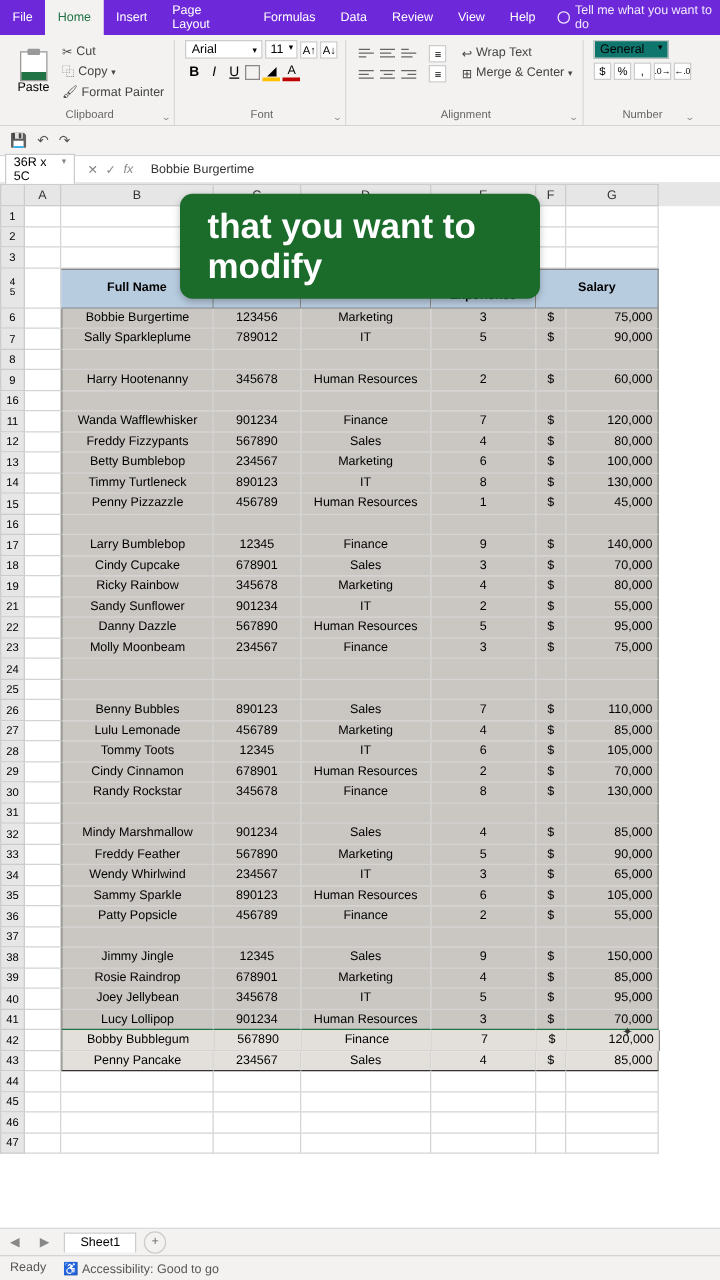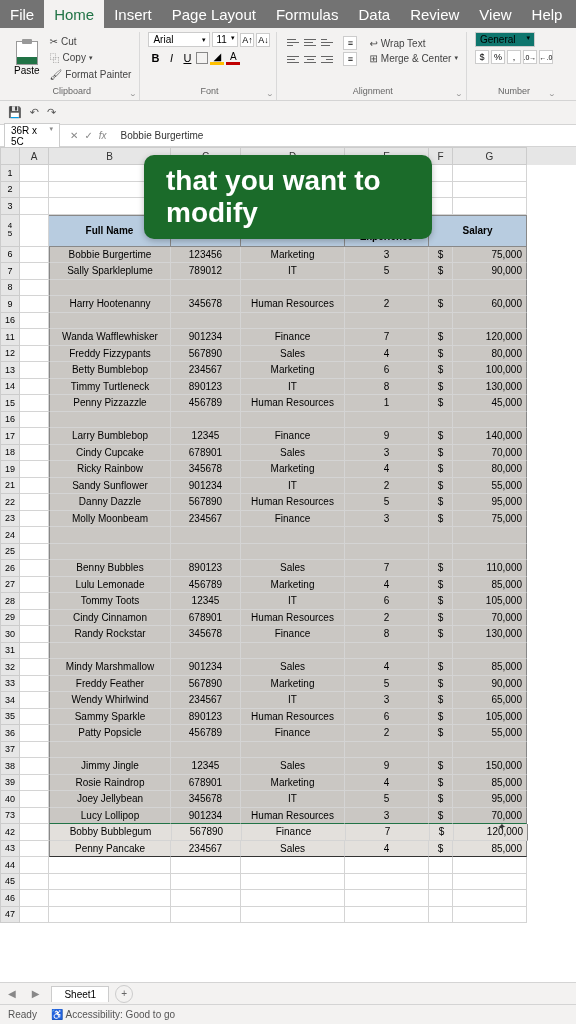--- a/index.html
+++ b/index.html
@@ -1,17 +1,17 @@
 <!DOCTYPE html>
 <html><head>
 <meta charset="utf-8">
 <style>
 * { box-sizing: border-box; margin: 0; padding: 0; font-family: "Segoe UI", Arial, sans-serif; }
 body { background: #fff; width: 576px; height: 1024px; overflow: hidden; position: relative; display: flex; flex-direction: column; }
-.ribbon-tabs { background: #737373; display: flex; align-items: center; height: 28px; color: #fff; font-size: 15px; }
+.ribbon-tabs { background: #6d28d9; display: flex; align-items: center; height: 28px; color: #fff; font-size: 10px; }
 .ribbon-tab { padding: 0 10px; height: 100%; display: flex; align-items: center; cursor: pointer; }
 .ribbon-tab.active { background: #f3f2f1; color: #217346; font-weight: 500; }
 .tell-me { margin-left: 8px; display: flex; align-items: center; gap: 4px; opacity: .9; }
 .bulb { width: 10px; height: 10px; border: 1px solid #fff; border-radius: 50%; position: relative; }
 .ribbon { background: #f3f2f1; border-bottom: 1px solid #d4d4d4; padding: 4px 4px 0 4px; }
 .ribbon-groups { display: flex; gap: 2px; }
 .group { padding: 0 6px 2px 6px; border-right: 1px solid #d9d9d9; display: flex; flex-direction: column; justify-content: space-between; }
 .group:last-child { border-right: none; }
 .group-name { font-size: 9px; color: #666; text-align: center; padding: 2px 0; position: relative; }
 .group-name::after { content: "⌄"; position: absolute; right: -2px; bottom: 0; font-size: 7px; color: #888; transform: scaleX(1.4); }
@@ -68,20 +68,24 @@
 <div class="ribbon-tabs" id="ribbon-tabs">
     <div class="ribbon-tab">File</div>
     <div class="ribbon-tab active">Home</div>
     <div class="ribbon-tab">Insert</div>
     <div class="ribbon-tab">Page Layout</div>
     <div class="ribbon-tab">Formulas</div>
     <div class="ribbon-tab">Data</div>
     <div class="ribbon-tab">Review</div>
     <div class="ribbon-tab">View</div>
     <div class="ribbon-tab">Help</div>
+    <div class="tell-me">
+      <span class="bulb"></span>
+      <span>Tell me what you want to do</span>
+    </div>
   </div>
 
 <div class="ribbon">
  <div class="ribbon-groups">
   <div class="group">
    <div class="group-content">
     <div class="paste-btn">
       <div class="paste-icon"></div>
       <div style="font-size:10px">Paste</div>
     </div>
@@ -603,21 +607,21 @@
         <div class="row-h">40</div>
         <div class="cell  " style="width: 29px;"></div>
         <div class="cell center table-area sel" style="width: 122px; border-left: 1px solid rgb(136, 136, 136);">Joey Jellybean</div>
         <div class="cell center table-area sel" style="width: 70px;">345678</div>
         <div class="cell center table-area sel" style="width: 104px;">IT</div>
         <div class="cell center table-area sel" style="width: 84px;">5</div>
         <div class="cell center table-area sel" style="width: 24px;">$</div>
         <div class="cell right table-area sel" style="width: 74px; border-right: 1px solid rgb(136, 136, 136);">95,000</div>
       </div>
       <div class="row">
-        <div class="row-h">73</div>
+        <div class="row-h">41</div>
         <div class="cell  " style="width: 29px;"></div>
         <div class="cell center table-area sel" style="width: 122px; border-left: 1px solid rgb(136, 136, 136); border-bottom: 1.5px solid rgb(33, 115, 70);">Lucy Lollipop</div>
         <div class="cell center table-area sel" style="width: 70px; border-bottom: 1.5px solid rgb(33, 115, 70);">901234</div>
         <div class="cell center table-area sel" style="width: 104px; border-bottom: 1.5px solid rgb(33, 115, 70);">Human Resources</div>
         <div class="cell center table-area sel" style="width: 84px; border-bottom: 1.5px solid rgb(33, 115, 70);">3</div>
         <div class="cell center table-area sel" style="width: 24px; border-bottom: 1.5px solid rgb(33, 115, 70);">$</div>
         <div class="cell right table-area sel" style="width: 74px; border-right: 1px solid rgb(136, 136, 136); border-bottom: 1.5px solid rgb(33, 115, 70);">70,000</div>
       </div>
       <div class="row">
         <div class="row-h">42</div>

